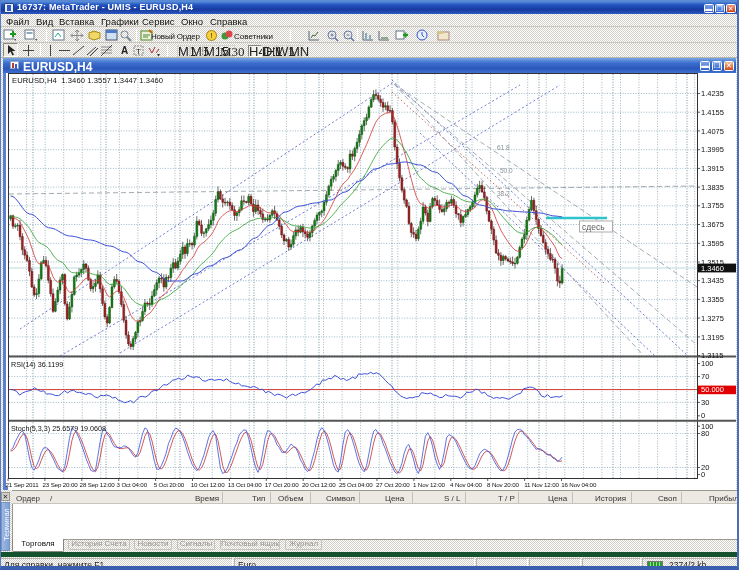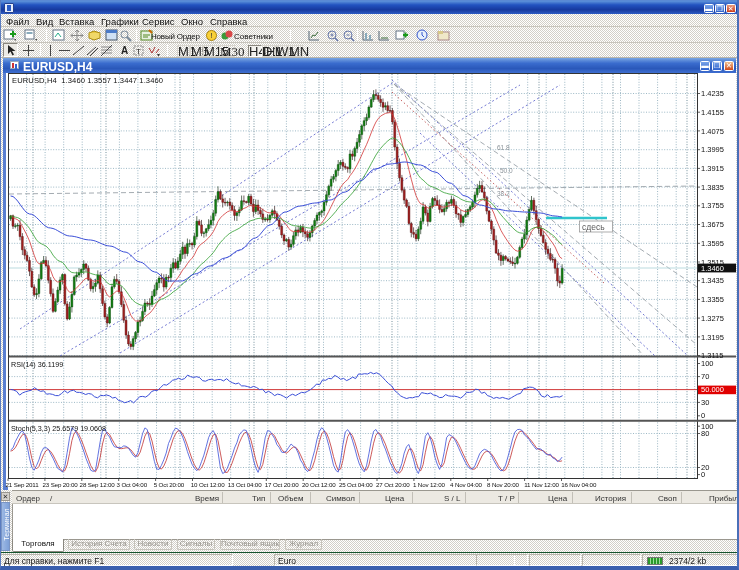--- a/index.html
+++ b/index.html
@@ -49,27 +49,28 @@
 #thead i.cs { position:absolute; top:1px; width:1px; height:11px; background:#c2bfb7; }
 #balrow { position:absolute; left:13px; top:14px; width:724px; height:12px; background:#ccc9c1; }
 #balrow .b { position:absolute; left:16px; top:2px; font-size:8px; font-weight:bold; color:#111; }
 #balrow .p { position:absolute; right:8px; top:2px; font-size:8px; font-weight:bold; color:#111; }
 #vstrip { position:absolute; left:1px; top:12px; width:9px; height:49px; background:linear-gradient(90deg,#9db9e4,#7da0d8); border:1px solid #7a95c4; }
 #vstrip span { position:absolute; left:-16px; top:18px; width:40px; transform:rotate(-90deg); font-size:7px; color:#fff; text-align:center; }
 #tclose { position:absolute; left:1px; top:2px; width:9px; height:9px; background:#d6d3ce; border:1px solid #9a978f; font-size:7px; line-height:7px; text-align:center; color:#333; }
 #tabs { position:absolute; left:0px; top:49px; width:739px; height:13px; }
 .tab { position:absolute; top:0; height:11px; font-size:8px; color:#97948d; background:transparent; border:1px solid #c6c3bb; border-top:none; text-align:center; line-height:10px; border-radius:0 0 2px 2px; }
 .tab.on { background:#fff; color:#111; border-color:#8a877f; height:13px; z-index:3; }
-#statusbar { left:0; top:552px; width:739px; height:14px; border-top:1px solid #14532d; font-size:8.5px; color:#222; }
+#statusbar { left:0; top:552px; width:739px; height:14px; border-top:5px solid #14532d; font-size:8.5px; color:#222; }
 #statusbar .cell { position:absolute; top:1px; height:12px; border:1px solid #b8b5ad; border-bottom-color:#fff; border-right-color:#fff; padding:1px 3px 0 3px; }
 #pageborder { left:0; top:0; width:739px; height:570px; border-left:1.5px solid #5a7cc0; border-right:2px solid #4a6fb8; border-bottom:4px solid #3a5fae; pointer-events:none; }
 </style></head><body>
 
 <div class="abs" id="titlebar">
  <div class="abs" id="mticon"></div>
+ <div class="txt">16737: MetaTrader - UMIS - EURUSD,H4</div>
  <div class="wbtn" style="left:704px;">▬</div>
  <div class="wbtn" style="left:715px;">❐</div>
  <div class="wbtn close" style="left:726px;">✕</div>
 </div>
 
 <div class="abs" id="menubar">
  <span style="left:6px;">Файл</span>
     <span style="left:36px;">Вид</span>
  <span style="left:59px;">Вставка</span>
     <span style="left:101px;">Графики</span>
@@ -455,21 +456,21 @@
       <div class="tab" style="left:68px;width:62px;">История Счета</div>
       <div class="tab" style="left:134px;width:38px;">Новости</div>
       <div class="tab" style="left:177px;width:38px;">Сигналы</div>
       <div class="tab" style="left:220px;width:60px;">Почтовый ящик</div>
       <div class="tab" style="left:285px;width:37px;">Журнал</div>
     </div>
 </div>
 
 <div class="abs" id="statusbar">
  <div class="cell" style="left:0px; width:233px;">Для справки, нажмите F1</div>
- <div class="cell" style="left:234px; width:241px;margin-left:40px;">Euro</div>
+ <div class="cell" style="left:234px; width:241px;">Euro</div>
  <div class="cell" style="left:476px; width:52px;"></div>
  <div class="cell" style="left:529px; width:52px;"></div>
  <div class="cell" style="left:582px; width:59px;"></div>
  <div class="cell" style="left:642px; width:97px;">
    <span style="position:absolute;left:4px;top:2px;width:16px;height:8px;background:repeating-linear-gradient(90deg,#2a9a2a 0 2px,#9adf9a 2px 3px);border:1px solid #777;"></span>
    <span style="position:absolute;left:26px;">2374/2 kb</span>
  </div>
 </div>
 <div class="abs" id="pageborder"></div>
 

